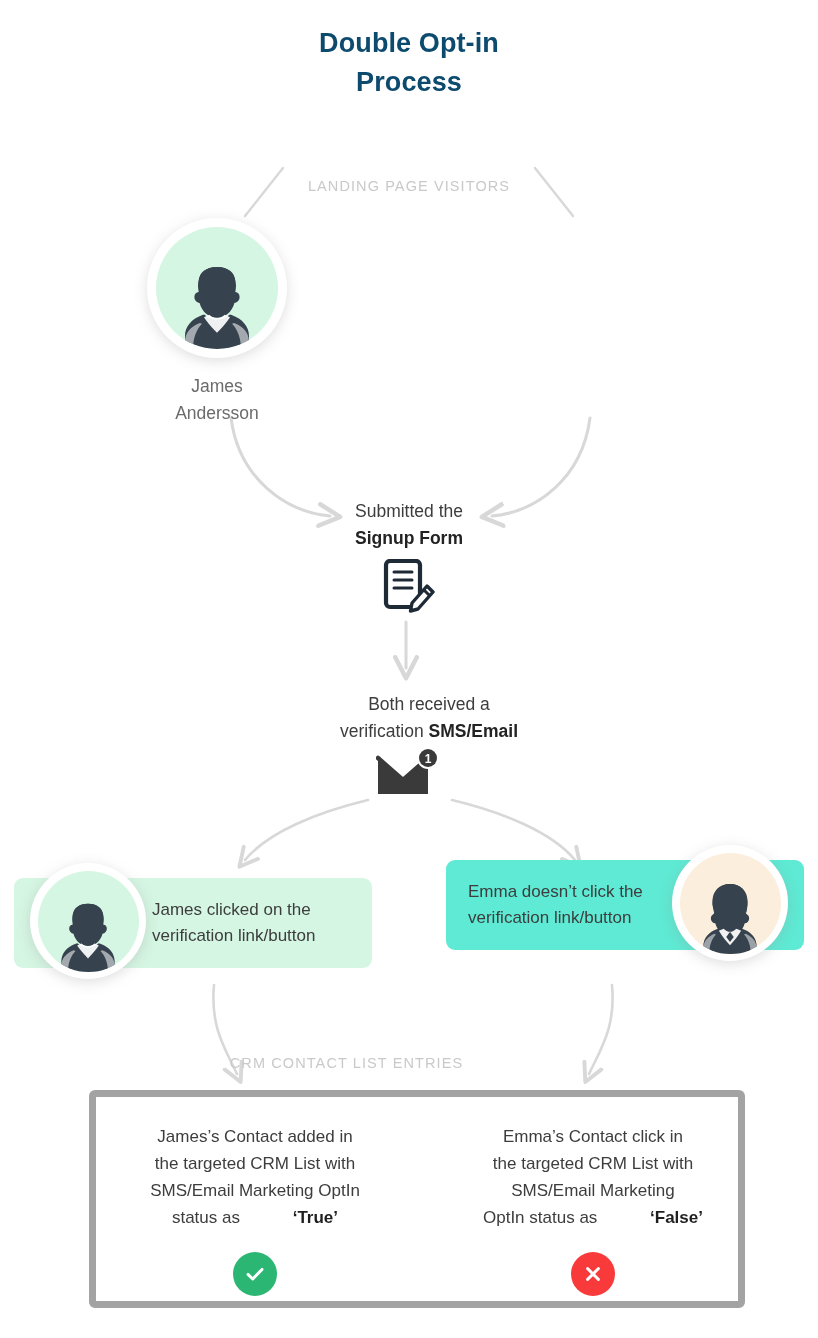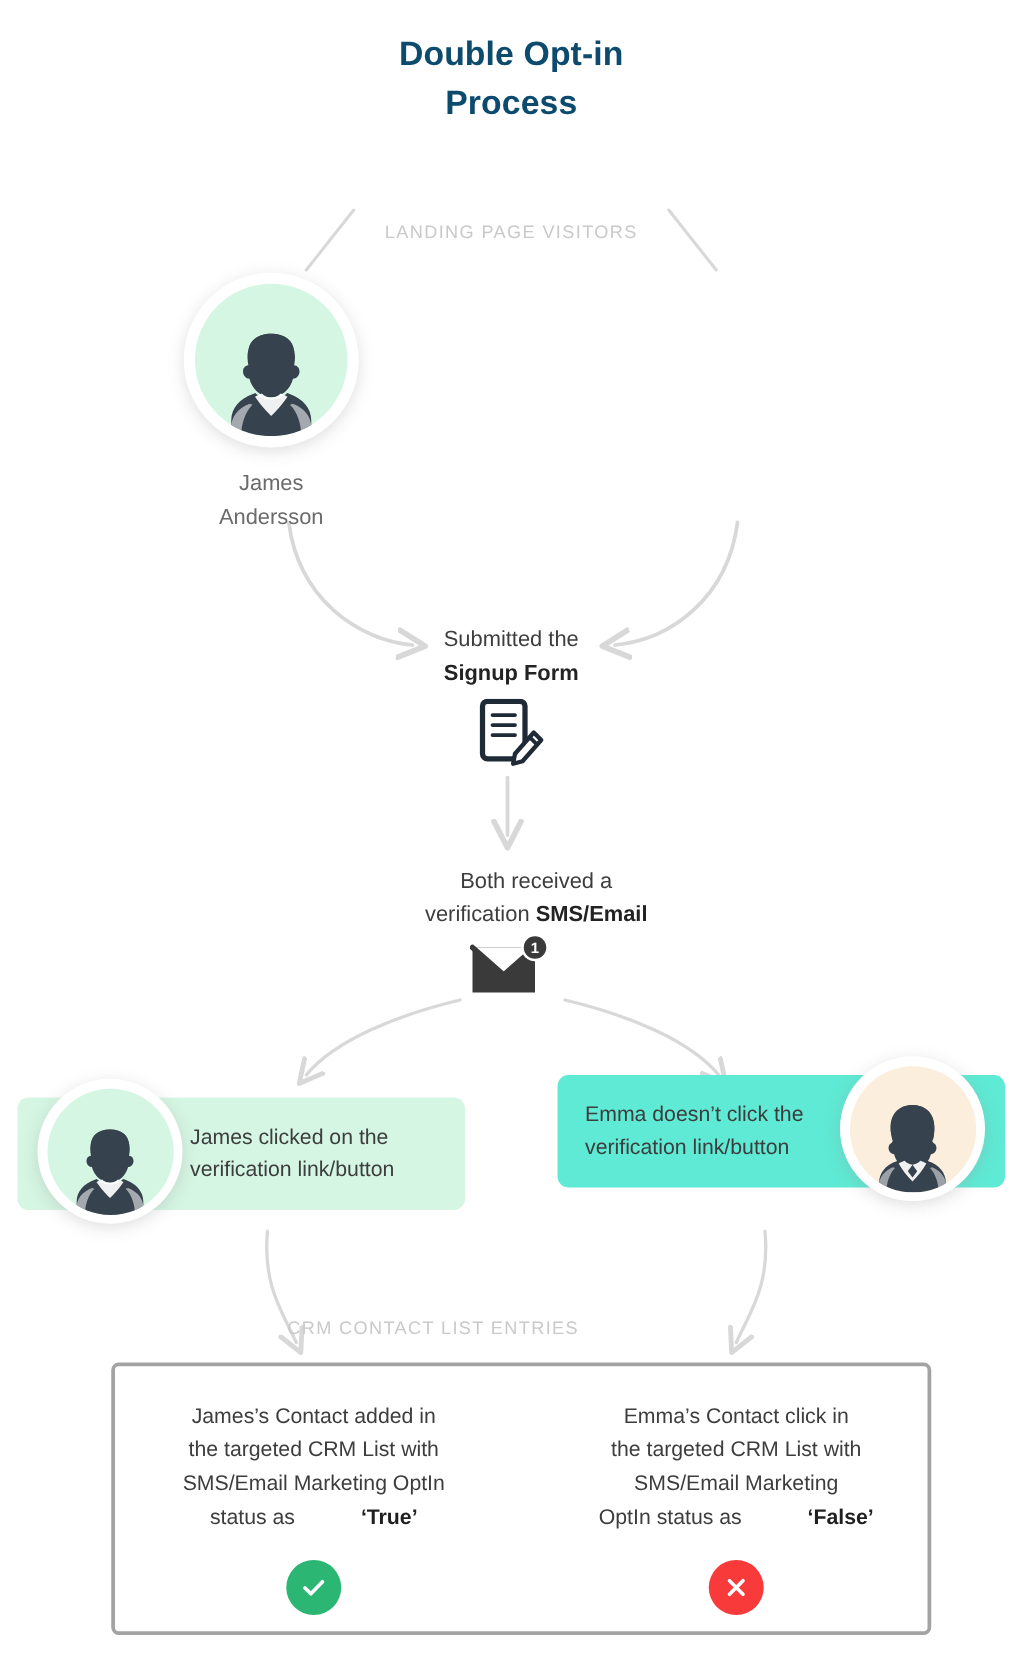--- a/index.html
+++ b/index.html
@@ -148,21 +148,21 @@
     display: flex; align-items: flex-end; justify-content: center;
   }
   .card-avatar-disc.green { background: #d5f6e3; }
   .card-avatar-disc.peach { background: #fceedd; }
 
   
   #crm-panel {
     position: absolute;
     left: 89px; top: 1090px;
     width: 656px; height: 218px;
-    border: 3px solid #a3a3a3;
+    border: 7px solid #a3a3a3;
     border-radius: 6px;
     background: #ffffff;
   }
   .crm-col {
     position: absolute;
     top: 26px;
     width: 290px;
     text-align: center;
   }
   #crm-col-james { left: 14px; }

